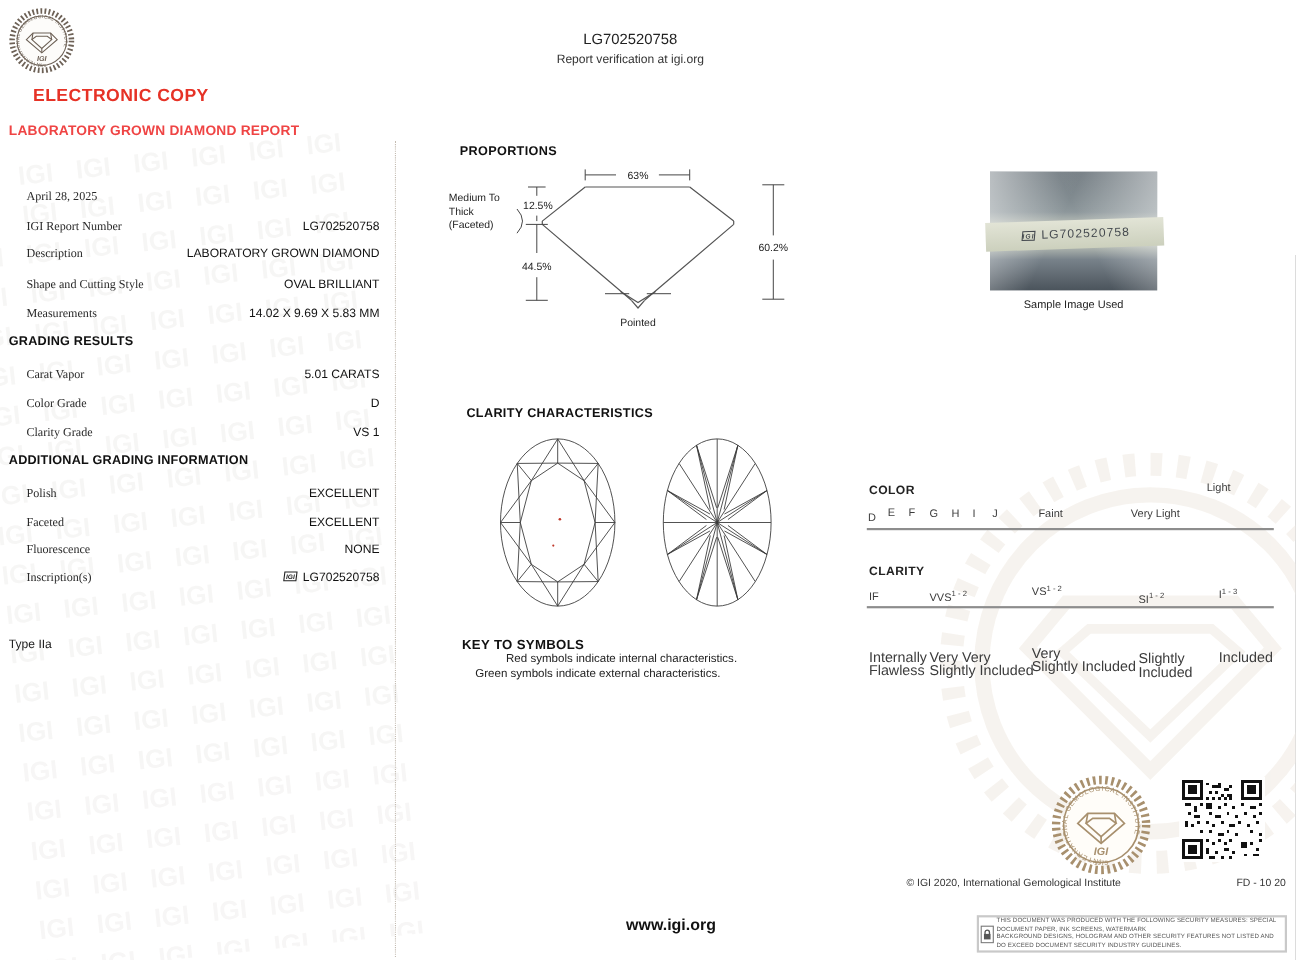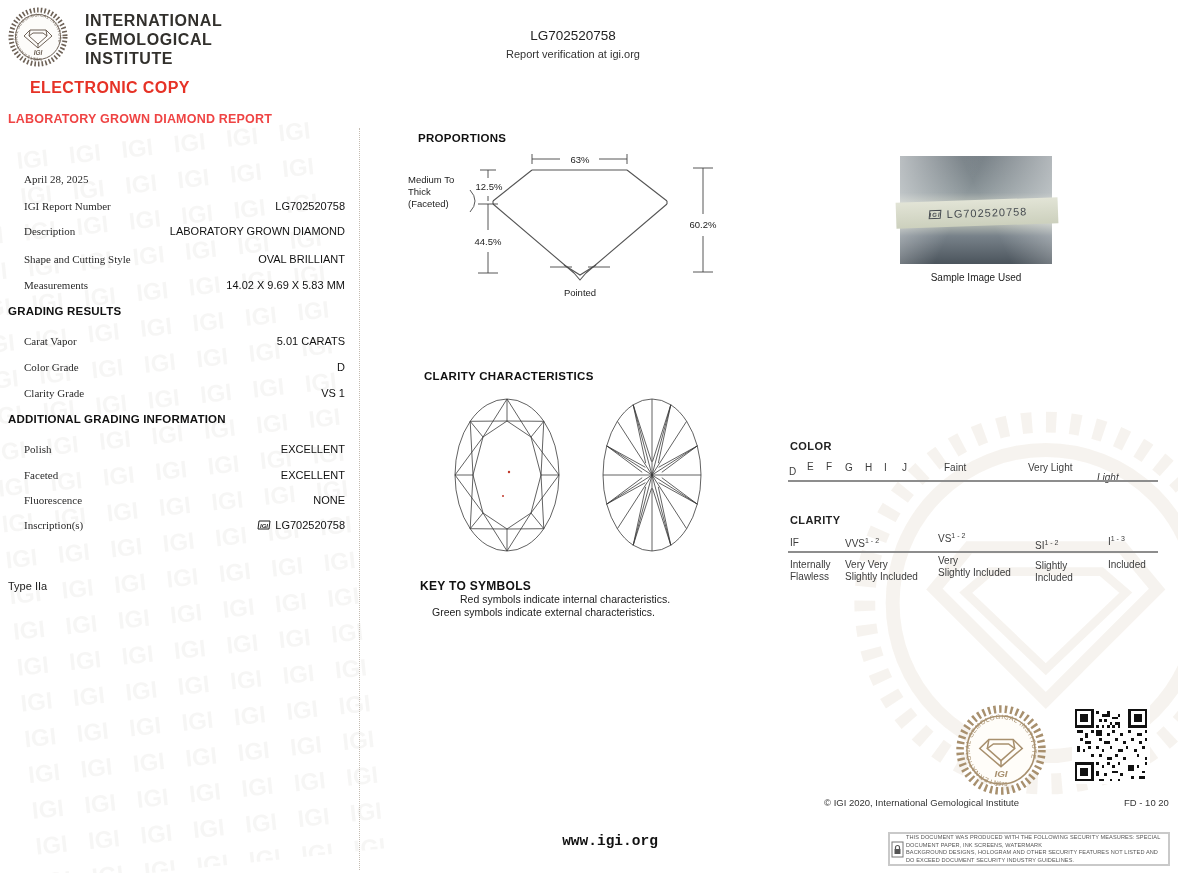--- a/index.html
+++ b/index.html
@@ -53,26 +53,26 @@
                 background:linear-gradient(180deg,#e2e4d6,#ccd0bd); transform:rotate(-2deg);
                 display:flex; align-items:center; justify-content:center;
                 font-size:11px; color:#464b50; letter-spacing:1px; }
   #photo-caption { left:900px; top:272px; width:152px; text-align:center; font-size:10px; color:#222; }
 
   
   .scale-head { font-size:11px; font-weight:bold; color:#222; letter-spacing:.4px; }
   .scale-line { position:absolute; height:2px; background:#8d8d8d; width:370px; left:788px; }
   .cg { position:absolute; font-size:10px; color:#3c3c3c; }
   .sup { font-size:7px; vertical-align:4px; letter-spacing:0; }
-  .cdesc { position:absolute; font-size:10px; color:#3c3c3c; line-height:12px; }
+  .cdesc { position:absolute; font-size:13px; color:#3c3c3c; line-height:12px;margin-top:33px; }
 
   
   #copyright { left:824px; top:797px; font-size:9.5px; color:#333; }
   #form-code { left:1124px; top:797px; font-size:9.5px; color:#333; }
-  #website { left:505px; top:833px; width:210px; text-align:center; font-size:14.5px; font-weight:bold; color:#111;font-family:Liberation Mono, monospace; }
+  #website { left:505px; top:833px; width:210px; text-align:center; font-size:14.5px; font-weight:bold; color:#111; }
   #security-box { position:absolute; left:888px; top:832px; width:282px; height:34px;
                   border:2px solid #c9c9c9; background:#fff; display:flex; align-items:center; }
   #security-icon-wrap { width:26px; display:flex; justify-content:center; }
   #security-text { font-size:5.6px; color:#555; line-height:7.5px; letter-spacing:.1px; padding-right:3px; }
 </style>
 </head>
 <body>
 
 <div id="page">
 
@@ -97,25 +97,20 @@
     </text>
     <g fill="none" stroke="#6d6156" stroke-width="1">
       <path d="M22 24 H38 L44 30 L30 42 L16 30 Z"></path>
       <path d="M25 27 H35 L39 30 L30 38 L21 30 Z"></path>
       <path d="M22 24 L21 30 M38 24 L39 30 M30 42 L30 38"></path>
     </g>
     <text x="30" y="49" font-size="6.5" font-weight="bold" fill="#6d6156" text-anchor="middle" font-style="italic">IGI</text>
     <text x="30" y="55" font-size="3.8" fill="#6d6156" text-anchor="middle">1975</text>
   </svg>
 
-  <div class="abs" id="org-name">
-    <div>INTERNATIONAL</div>
-    <div>GEMOLOGICAL</div>
-    <div>INSTITUTE</div>
-  </div>
   <div class="abs" id="electronic-copy" style="color:#e63226;">ELECTRONIC COPY</div>
   <div class="abs" id="report-title">LABORATORY GROWN DIAMOND REPORT</div>
   <div class="abs" id="top-number">LG702520758</div>
   <div class="abs" id="top-verify">Report verification at igi.org</div>
 
   <div id="left-col">
     <div class="row" style="top:45px;">
       <span class="lbl">April 28, 2025</span>
     </div>
 
@@ -249,21 +244,21 @@
   <div class="abs scale-head" style="left:790px; top:440px;">COLOR</div>
   <span class="cg" style="left:789px; top:466px;">D</span>
   <span class="cg" style="left:807px; top:461px;">E</span>
   <span class="cg" style="left:826px; top:461px;">F</span>
   <span class="cg" style="left:845px; top:462px;">G</span>
   <span class="cg" style="left:865px; top:462px;">H</span>
   <span class="cg" style="left:884px; top:462px;">I</span>
   <span class="cg" style="left:902px; top:462px;">J</span>
   <span class="cg" style="left:944px; top:462px;">Faint</span>
   <span class="cg" style="left:1028px; top:462px;">Very Light</span>
-  <span class="cg" style="left:1097px; top:472px;font-style:italic;">Light</span>
+  <span class="cg" style="left:1097px; top:438px;">Light</span>
   <div class="scale-line" style="top:480px;"></div>
 
   <div class="abs scale-head" style="left:790px; top:514px;">CLARITY</div>
   <span class="cg" style="left:790px; top:537px;"><span>IF</span></span>
   <span class="cg" style="left:845px; top:537px;"><span>VVS</span><span class="sup">1 - 2</span></span>
   <span class="cg" style="left:938px; top:532px;"><span>VS</span><span class="sup">1 - 2</span></span>
   <span class="cg" style="left:1035px; top:539px;"><span>SI</span><span class="sup">1 - 2</span></span>
   <span class="cg" style="left:1108px; top:535px;"><span>I</span><span class="sup">1 - 3</span></span>
   <div class="scale-line" style="top:551px;"></div>
 

